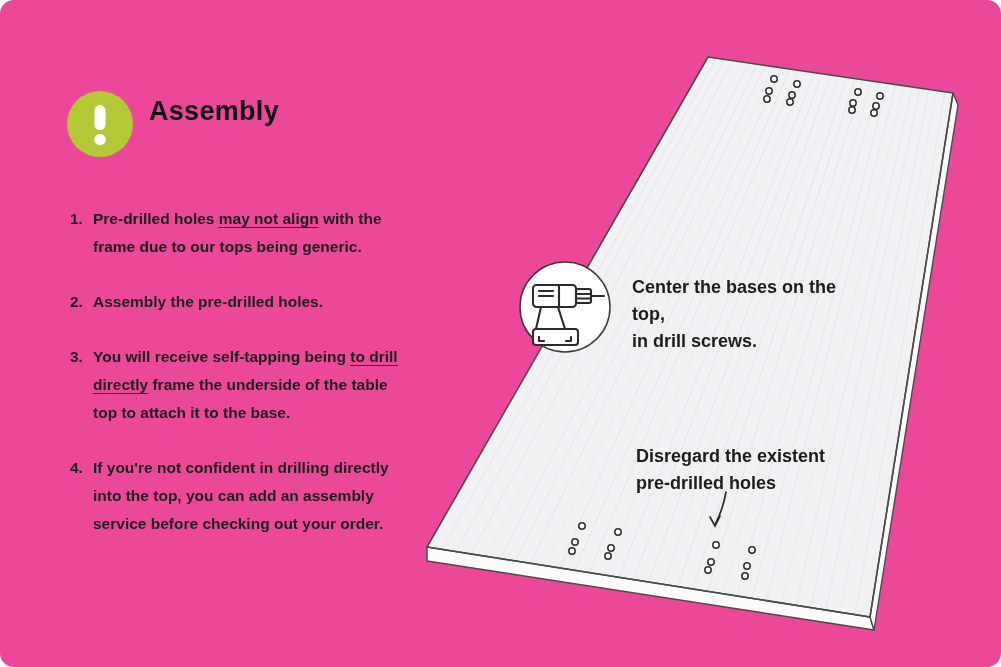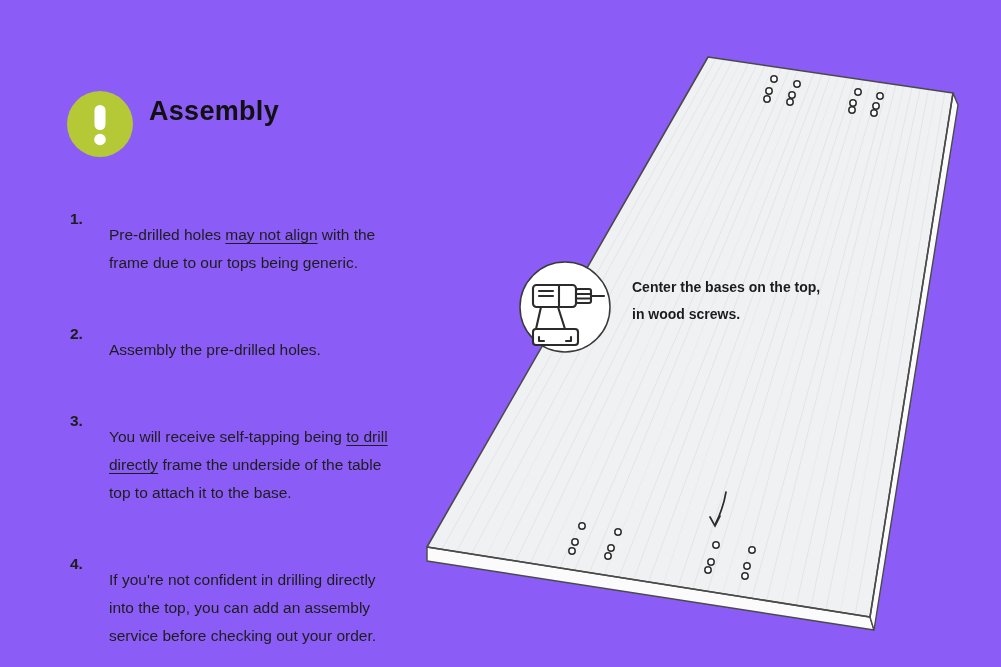--- a/index.html
+++ b/index.html
@@ -1,35 +1,35 @@
 <!DOCTYPE html>
 <html><head>
 <meta charset="utf-8">
 <style>
   html,body{margin:0;padding:0;background:#ffffff;}
   .canvas{
-    position:relative;width:1001px;height:667px;background:#8b5cf6;overflow:hidden;
-    font-family:"Liberation Sans", sans-serif;color:#1d1d1d;
+    position:relative;width:1001px;height:667px;background:#ec4899;overflow:hidden;
+    font-family:"Liberation Sans", sans-serif;color:#1d1d1d;border-radius:14px;
   }
   
   .badge{position:absolute;left:67px;top:91px;width:66px;height:66px;}
   .title{
     position:absolute;left:149px;top:96px;font-size:27px;font-weight:700;
     line-height:31px;color:#111111;letter-spacing:.3px;
   }
   
   .notes{position:absolute;left:70px;top:205px;width:346px;}
   .note{display:flex;margin:0 0 27px 0;font-size:15.5px;line-height:28px;}
   .note .num{font-weight:700;min-width:23px;flex:0 0 23px;}
-  .note .txt{margin:16px;width:322px;}
+  .note .txt{margin:0;width:322px;font-weight:bold;}
   .note .ul{text-decoration:underline;text-underline-offset:3px;}
   
   .diagram-svg{position:absolute;left:0;top:0;width:1001px;height:667px;}
   .annotation{
-    position:absolute;font-size:14px;font-weight:700;line-height:27px;color:#1c1c1c;
+    position:absolute;font-size:18px;font-weight:700;line-height:27px;color:#1c1c1c;
   }
   .annotation.center-note{left:632px;top:274px;width:240px;}
   .annotation.disregard-note{left:636px;top:443px;width:220px;}
 </style>
 </head>
 <body>
 
 <div class="canvas">
 
   <div class="badge">
@@ -157,16 +157,20 @@
 
         <rect x="533" y="329" width="45" height="16" rx="3"></rect>
         <path d="M539,337 v4 h5" fill="none"></path>
         <path d="M571,337 v4 h-5" fill="none"></path>
       </g>
     </g>
   </svg>
 
   <div class="annotation center-note">
     <div>Center the bases on the top,</div>
-    <div>in wood screws.</div>
+    <div>in drill screws.</div>
+  </div>
+  <div class="annotation disregard-note">
+    <div>Disregard the existent</div>
+    <div>pre-drilled holes</div>
   </div>
 
 </div>
 
 </body></html>

